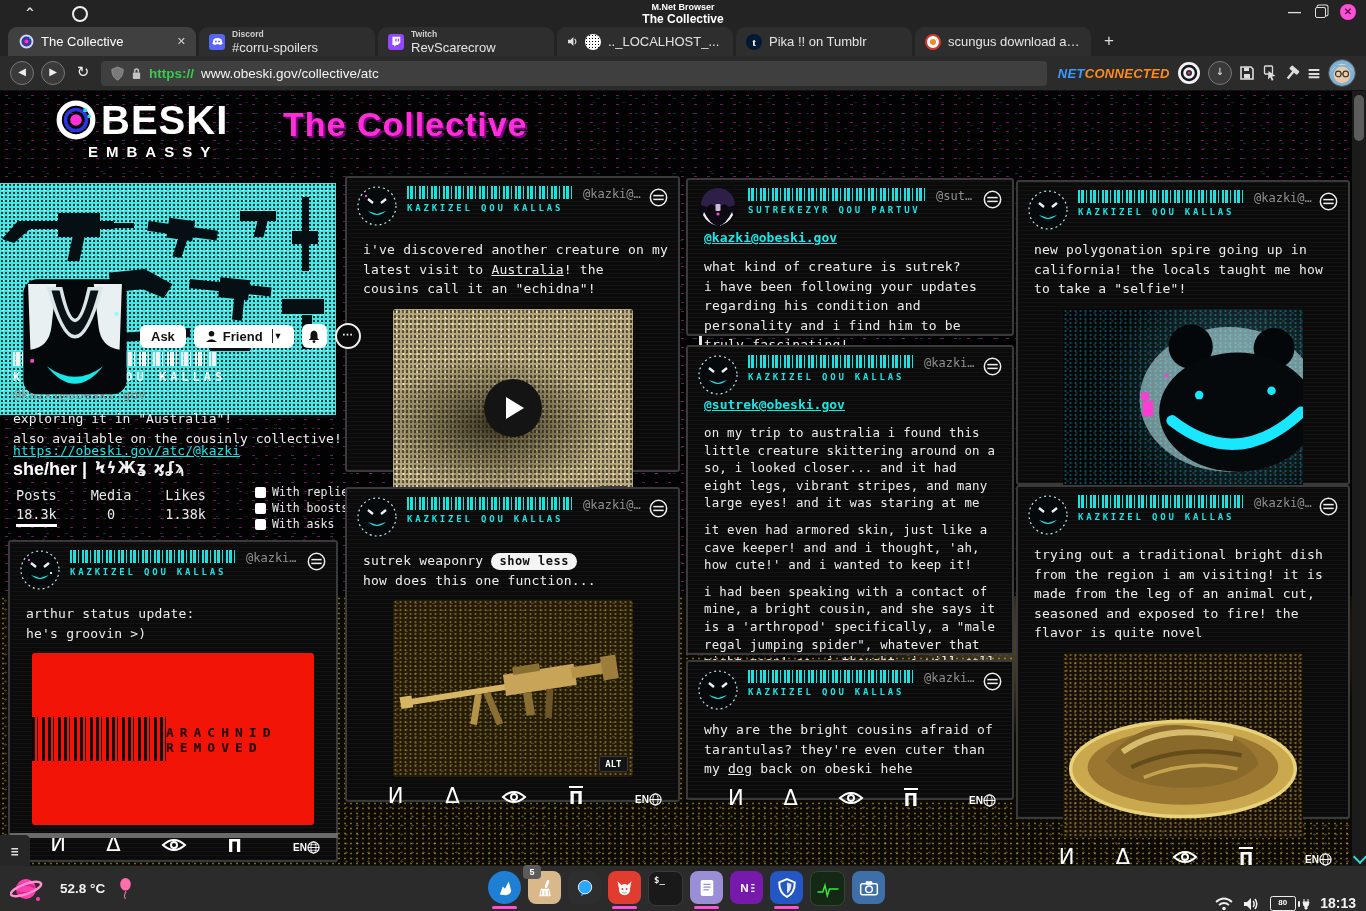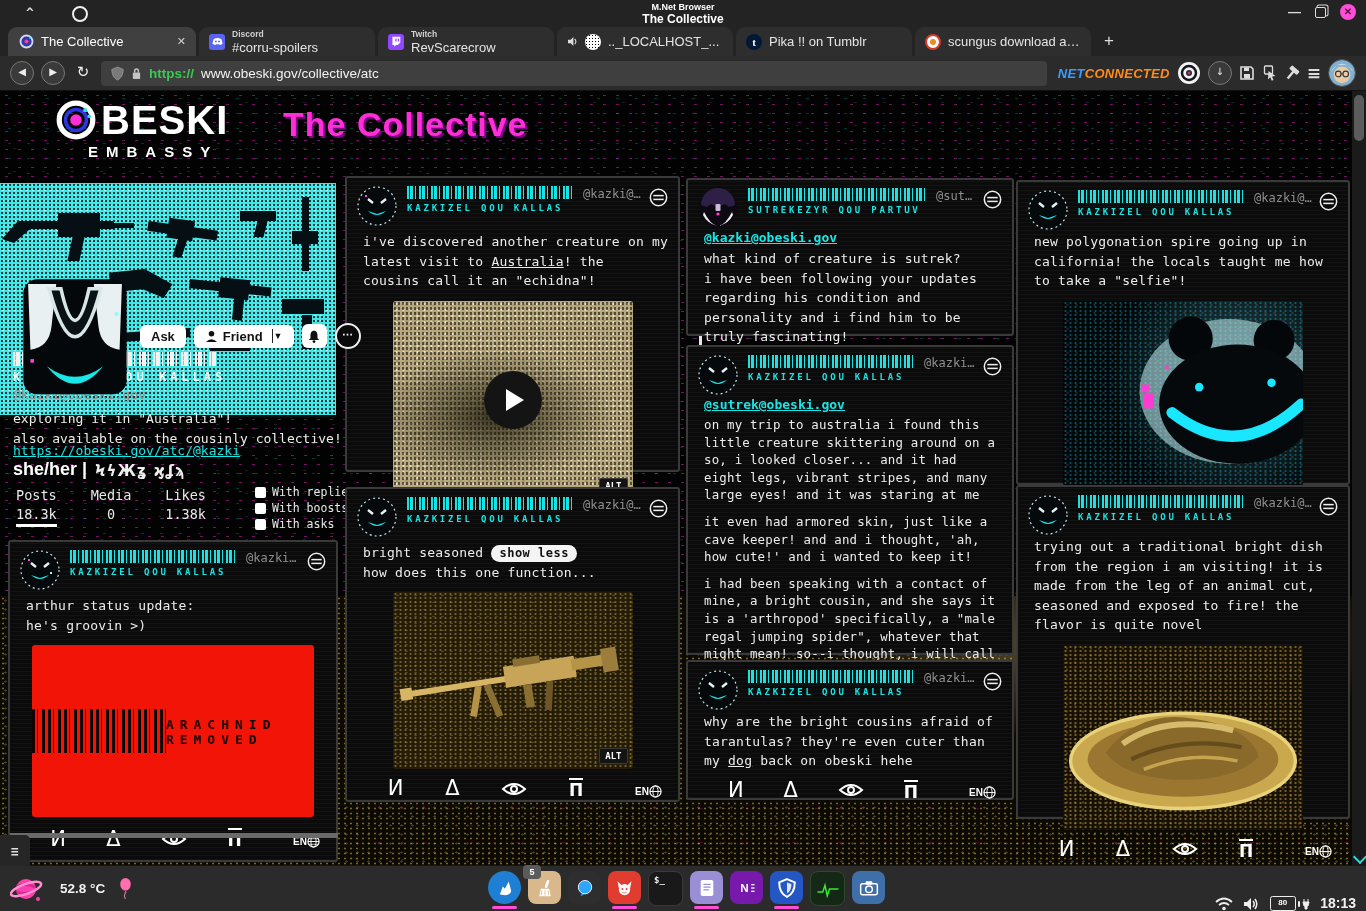--- a/index.html
+++ b/index.html
@@ -68,42 +68,42 @@
   .profBtns{position:absolute;left:140px;top:232px;z-index:3;display:flex;align-items:center;gap:8px}
   .wbtn{background:#fff;color:#101010;font:700 13px "Liberation Sans",sans-serif;border-radius:6px;padding:4px 11px;display:flex;align-items:center;gap:5px}
   .wbtn .sep{border-left:1.5px solid #222;margin:0 -4px 0 4px;height:14px}
   .wbtn-sq{background:#fff;border-radius:6px;width:25px;height:24px;display:flex;align-items:center;justify-content:center}
   .more-circle{width:22px;height:22px;border:2px solid #eee;border-radius:50%;color:#eee;font:800 11px/18px "Liberation Sans",sans-serif;text-align:center;background:#0a0a0a}
   .wbarcode{position:absolute;left:13px;top:261px;width:205px;height:14px;z-index:2;background:repeating-linear-gradient(90deg,#f2f2f2 0 2px,transparent 2px 3px,#f2f2f2 3px 7px,transparent 7px 9px,#f2f2f2 9px 10px,transparent 10px 14px)}
   .profName{position:absolute;left:13px;top:279px;z-index:2;font:700 12px "DejaVu Sans Mono",monospace;color:#f4f4f4;letter-spacing:4px}
   .profHandle{position:absolute;left:13px;top:296px;z-index:2;font:13px "DejaVu Sans Mono",monospace;color:#8f8f8f}
   .profBio{position:absolute;left:13px;top:318px;z-index:2;font:13px/1.5 "DejaVu Sans Mono",monospace;color:#ececec;width:330px}
   .profLink{position:absolute;left:13px;top:352px;z-index:2;font:13px "DejaVu Sans Mono",monospace;color:#19e6e6;text-decoration:underline}
-  .pronouns{position:absolute;left:13px;top:368px;z-index:2;font:800 18px "Liberation Sans",sans-serif;color:#fff;display:flex;gap:8px;align-items:flex-end}
+  .pronouns{position:absolute;left:13px;top:368px;z-index:2;font:800 18px "Liberation Sans",sans-serif;color:#fff;display:flex;gap:8px;align-items:flex-start}
   .alien{font:700 15px "DejaVu Sans",sans-serif;color:#efefef;letter-spacing:1px}
   .stats{position:absolute;left:16px;top:396px;z-index:2;display:flex;gap:34px}
   .stat{text-align:center;font-family:"DejaVu Sans Mono",monospace;color:#e8e8e8}
   .stat .sl{font-size:13.5px}.stat .sv{font-size:13.5px;margin-top:3px}
   .stat.active .sv{border-bottom:3px solid #fff;padding-bottom:2px}
   .filters{position:absolute;left:255px;top:394px;z-index:2;display:flex;flex-direction:column;gap:2px}
   .filt{display:flex;align-items:center;gap:6px;font:11.5px "DejaVu Sans Mono",monospace;color:#e8e8e8;white-space:nowrap}
   .cbx{width:11px;height:11px;background:#fff;border-radius:2px;flex:0 0 auto}
   .hdivider{position:absolute;left:10px;top:742px;width:328px;height:5px;background:#6a6a6a;z-index:4}
   .pulltab{position:absolute;left:0px;top:744px;width:30px;height:34px;background:#262626;border-radius:0 5px 5px 0;z-index:5;color:#ddd;font:700 13px/34px "DejaVu Sans Mono",monospace;text-align:center}
 
   
   .card{position:absolute;background:#0b0b0b;border:2px solid #3a3a3a;border-radius:3px;box-sizing:border-box;display:flex;flex-direction:column;padding:8px 10px 6px;z-index:2;background-image:repeating-linear-gradient(0deg,rgba(255,255,255,.03) 0 1px,transparent 1px 4px)}
   .phead{position:relative;min-height:44px;padding-left:50px;padding-right:24px}
   .pav{position:absolute;left:0px;top:0px;width:40px;height:40px;z-index:3}
   .hline{display:flex;align-items:flex-start;gap:8px}
   .pbar{width:168px;height:13px;flex:0 0 auto;background:repeating-linear-gradient(90deg,#17e3e3 0 2px,transparent 2px 3px,#17e3e3 3px 6px,transparent 6px 8px,#17e3e3 8px 9px,transparent 9px 12px)}
   .pname{color:#17e3e3;font:700 9px "DejaVu Sans Mono",monospace;letter-spacing:2.8px;margin-top:2px;white-space:nowrap}
   .pmeta{font:12px "DejaVu Sans Mono",monospace;color:#8f8f8f;white-space:nowrap;overflow:hidden;text-overflow:ellipsis;margin-top:1px}
   .pmenu{position:absolute;right:0;top:2px}
-  .ptext{color:#ececec;font:13px/1.5 "DejaVu Sans Mono",monospace;letter-spacing:.2px;margin:2px 0 0 6px}
+  .ptext{color:#ececec;font:13px/1.5 "DejaVu Sans Mono",monospace;letter-spacing:.2px;margin:10px 0 0 6px}
   .ptext .undl{text-decoration:underline}
   .preply{color:#19e6e6;font:700 13px "DejaVu Sans Mono",monospace;text-decoration:underline;margin:2px 0 2px 6px}
   .pill{display:inline-block;background:#f4f4f4;color:#111;border-radius:9px;padding:0 8px;font:700 12px/17px "DejaVu Sans Mono",monospace;letter-spacing:.5px}
   .pmedia{margin:10px auto 0;position:relative;width:240px;border-radius:3px;overflow:hidden;flex:0 0 auto}
   .alt-badge{position:absolute;right:5px;bottom:5px;background:#141414;color:#fff;border:1px solid #3a3a3a;font:700 9px "DejaVu Sans Mono",monospace;padding:2px 5px;border-radius:2px}
   .playbtn{position:absolute;left:50%;top:50%;width:58px;height:58px;margin:-29px 0 0 -29px;border-radius:50%;background:#141414;display:flex;align-items:center;justify-content:center}
   .playbtn i{width:0;height:0;border-left:18px solid #fff;border-top:11px solid transparent;border-bottom:11px solid transparent;margin-left:5px}
   .pfoot{margin-top:auto;display:flex;align-items:center;justify-content:space-around;padding:9px 64px 4px 10px;position:relative}
   .pico{font:400 21px/1 "DejaVu Sans",sans-serif;color:#fff}
   .pico.pi{font-weight:700;border-top:2.5px solid #fff;padding-top:1px;font-size:17px;line-height:1.1}
@@ -539,21 +539,21 @@
         <div class="pname">KAZKIZEL QOU KALLAS</div>
         <span class="pmenu">
             <svg width="19" height="19" viewBox="0 0 20 20">
               <circle cx="10" cy="10" r="8.6" fill="#0a0a0a" stroke="#eee" stroke-width="1.6"></circle>
               <line x1="4.5" y1="8" x2="15.5" y2="8" stroke="#eee" stroke-width="1.6"></line>
               <line x1="4.5" y1="12" x2="15.5" y2="12" stroke="#eee" stroke-width="1.6"></line>
             </svg>
           </span>
       </div>
       <div class="ptext">
-        <div><span>bright seasoned </span><span class="pill">show less</span></div>
+        <div><span>sutrek weaponry </span><span class="pill">show less</span></div>
         <div>how does this one function...</div>
       </div>
       <div class="pmedia tex-gun">
         <svg class="mediasvg" viewBox="0 0 282 177">
           <g transform="rotate(-9 140 90)">
             <rect x="16" y="82" width="124" height="7" fill="#d6b565"></rect>
               <rect x="8" y="78" width="14" height="14" fill="#d6b565"></rect>
             <rect x="132" y="71" width="84" height="25" fill="#c7a458"></rect>
               <rect x="144" y="64" width="32" height="9" fill="#8a6f33"></rect>
             <rect x="212" y="75" width="40" height="13" fill="#b59448"></rect>

